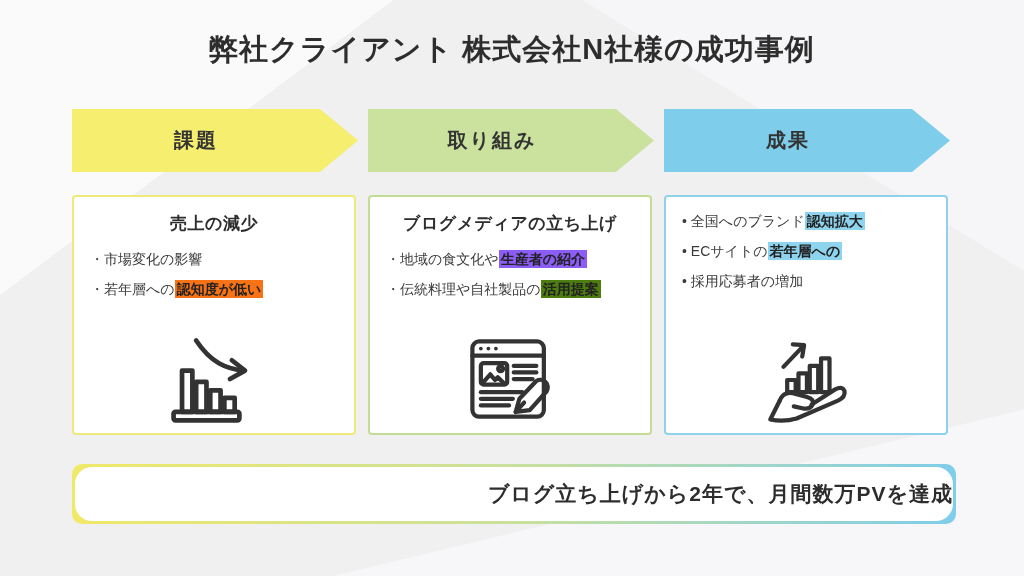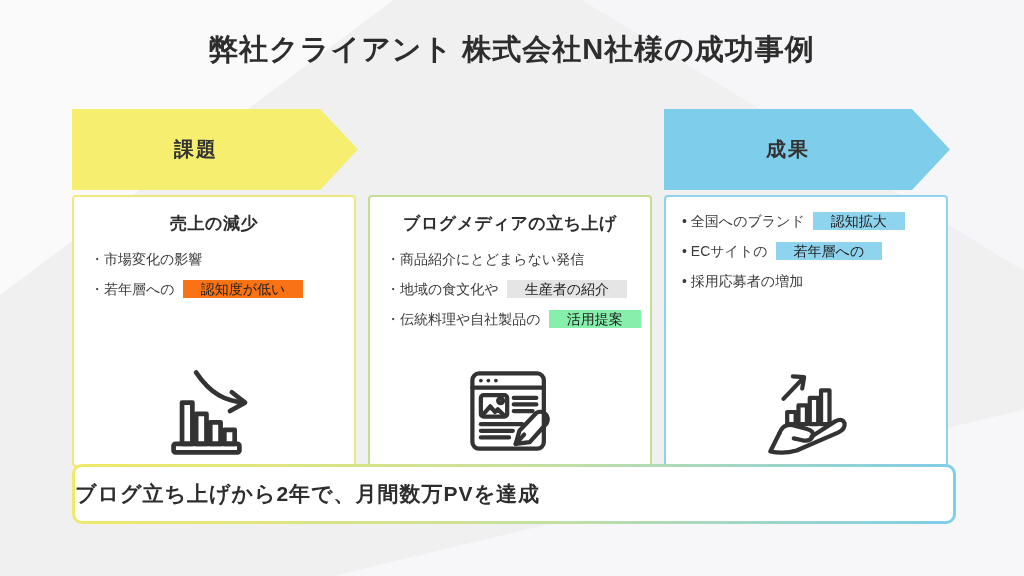--- a/index.html
+++ b/index.html
@@ -24,55 +24,55 @@
     position:absolute;top:30px;left:0;width:100%;text-align:center;
     font-size:29px;font-weight:700;color:#2d2d2d;letter-spacing:1px;margin:0;
   }
 
   .column{position:absolute;top:109px;width:285px;height:330px;}
   #columns .column:nth-child(1){left:72px;}
   #columns .column:nth-child(2){left:368px;}
   #columns .column:nth-child(3){left:664px;}
 
   .arrow{
-    position:absolute;top:0;left:0;width:286px;height:81px;
+    position:absolute;top:0;left:0;width:286px;height:63px;
     clip-path:polygon(0 0,248px 0,286px 50%,248px 100%,0 100%);
     display:flex;align-items:center;justify-content:center;
     padding-right:38px;box-sizing:border-box;
   }
   .arrow-label{font-size:20px;font-weight:700;color:#333;letter-spacing:2px;}
 
   .card{
-    position:absolute;top:86px;left:0;width:284px;height:272px;
+    position:absolute;top:86px;left:0;width:284px;height:240px;
     background:#ffffff;border:2px solid #ddd;border-radius:4px;box-sizing:border-box;
   }
   .card-title{
     margin-top:15px;text-align:center;font-size:17px;font-weight:700;color:#2d2d2d;
     letter-spacing:0.5px;
   }
   .bullets{list-style:none;margin:9px 0 0 0;padding:0 10px 0 16px;}
   .bullets li{
     font-size:14px;line-height:30px;color:#3b3b3b;white-space:nowrap;
   }
   .bullet-prefix{color:#3b3b3b;}
-  .seg.hl{font-weight:400;color:#222;padding:1px 18px;margin-left:8px;}
+  .seg.hl{font-weight:700;color:#222;padding:1px 2px;}
   .icon-slot{
     position:absolute;bottom:4px;left:50%;transform:translateX(-50%);
     width:110px;height:98px;display:flex;align-items:center;justify-content:center;
   }
   .icon-slot svg{width:104px;height:94px;}
 
   .banner{
     position:absolute;top:464px;left:72px;width:884px;height:60px;
     border-radius:10px;padding:3px;box-sizing:border-box;
     background:linear-gradient(90deg,#f0e968,#c9e09c,#7ecdea);
   }
   .banner-inner{
-    width:100%;height:100%;background:#ffffff;border-radius:7px;
-    display:flex;align-items:center;justify-content:flex-start;
+    width:100%;height:100%;background:#ffffff;border-radius:17px;
+    display:flex;align-items:center;justify-content:flex-end;
   }
   .banner-text{font-size:21px;font-weight:700;color:#2d2d2d;letter-spacing:1px;}
 </style>
 </head>
 <body>
 
 <div class="stage">
   <div class="bg-deco">
     <div class="d1"></div>
     <div class="d2"></div>
@@ -102,26 +102,28 @@
       <rect x="66" y="69" width="11" height="15"></rect>
       <path d="M36 8 C 52 32, 68 38, 86 40"></path>
       <path d="M74 29 L88 40 L72 49"></path>
     </g>
   </svg>
           </div>
     </div>
   </div>
 
   <div class="column">
+    <div class="arrow" style="background: rgb(203, 225, 158);">
+      <span class="arrow-label">取り組み</span>
+    </div>
     <div class="card" style="border-color: rgb(195, 220, 150);">
       <div class="card-title">ブログメディアの立ち上げ</div>
       <ul class="bullets">
-            <li><span class="bullet-prefix">・</span><span class="seg">商品紹介にとどまらない発信</span></li>
-            <li><span class="bullet-prefix">・</span><span class="seg">地域の食文化や</span><span class="seg hl" style="background: #e5e5e5;">生産者の紹介</span></li>
-            <li><span class="bullet-prefix">・</span><span class="seg">伝統料理や自社製品の</span><span class="seg hl" style="background: #86efac;">活用提案</span></li>
+            <li><span class="bullet-prefix">・</span><span class="seg">地域の食文化や</span><span class="seg hl" style="background: #8b5cf6;">生産者の紹介</span></li>
+            <li><span class="bullet-prefix">・</span><span class="seg">伝統料理や自社製品の</span><span class="seg hl" style="background: #4d7c0f;">活用提案</span></li>
           </ul>
       <div class="icon-slot">
             <svg viewBox="0 0 110 100" xmlns="http://www.w3.org/2000/svg">
     <g fill="none" stroke="#333" stroke-width="4.5" stroke-linejoin="round" stroke-linecap="round">
       <rect x="15" y="9" width="76" height="80" rx="7"></rect>
       <line x1="15" y1="24" x2="91" y2="24"></line>
       <rect x="24" y="32" width="28" height="23" rx="3"></rect>
       <path d="M26 53 l8 -9 5 6 3 -3 6 6"></path>
       <circle cx="45" cy="38" r="2.6"></circle>
       <line x1="59" y1="35" x2="83" y2="35"></line>

